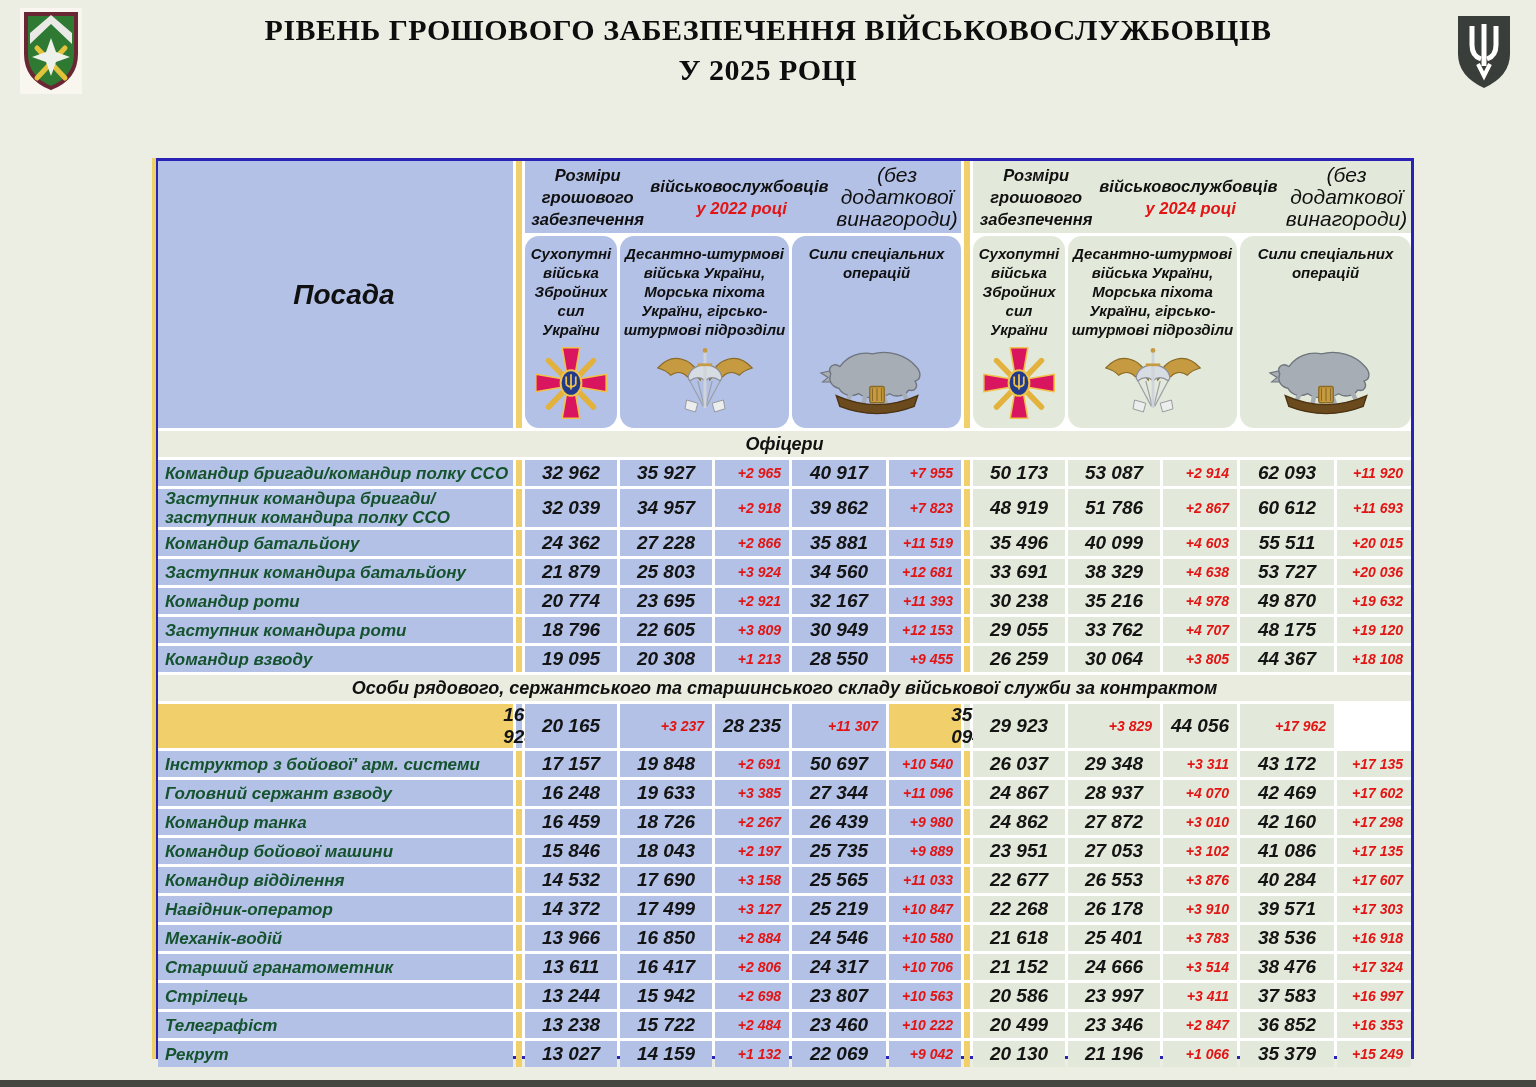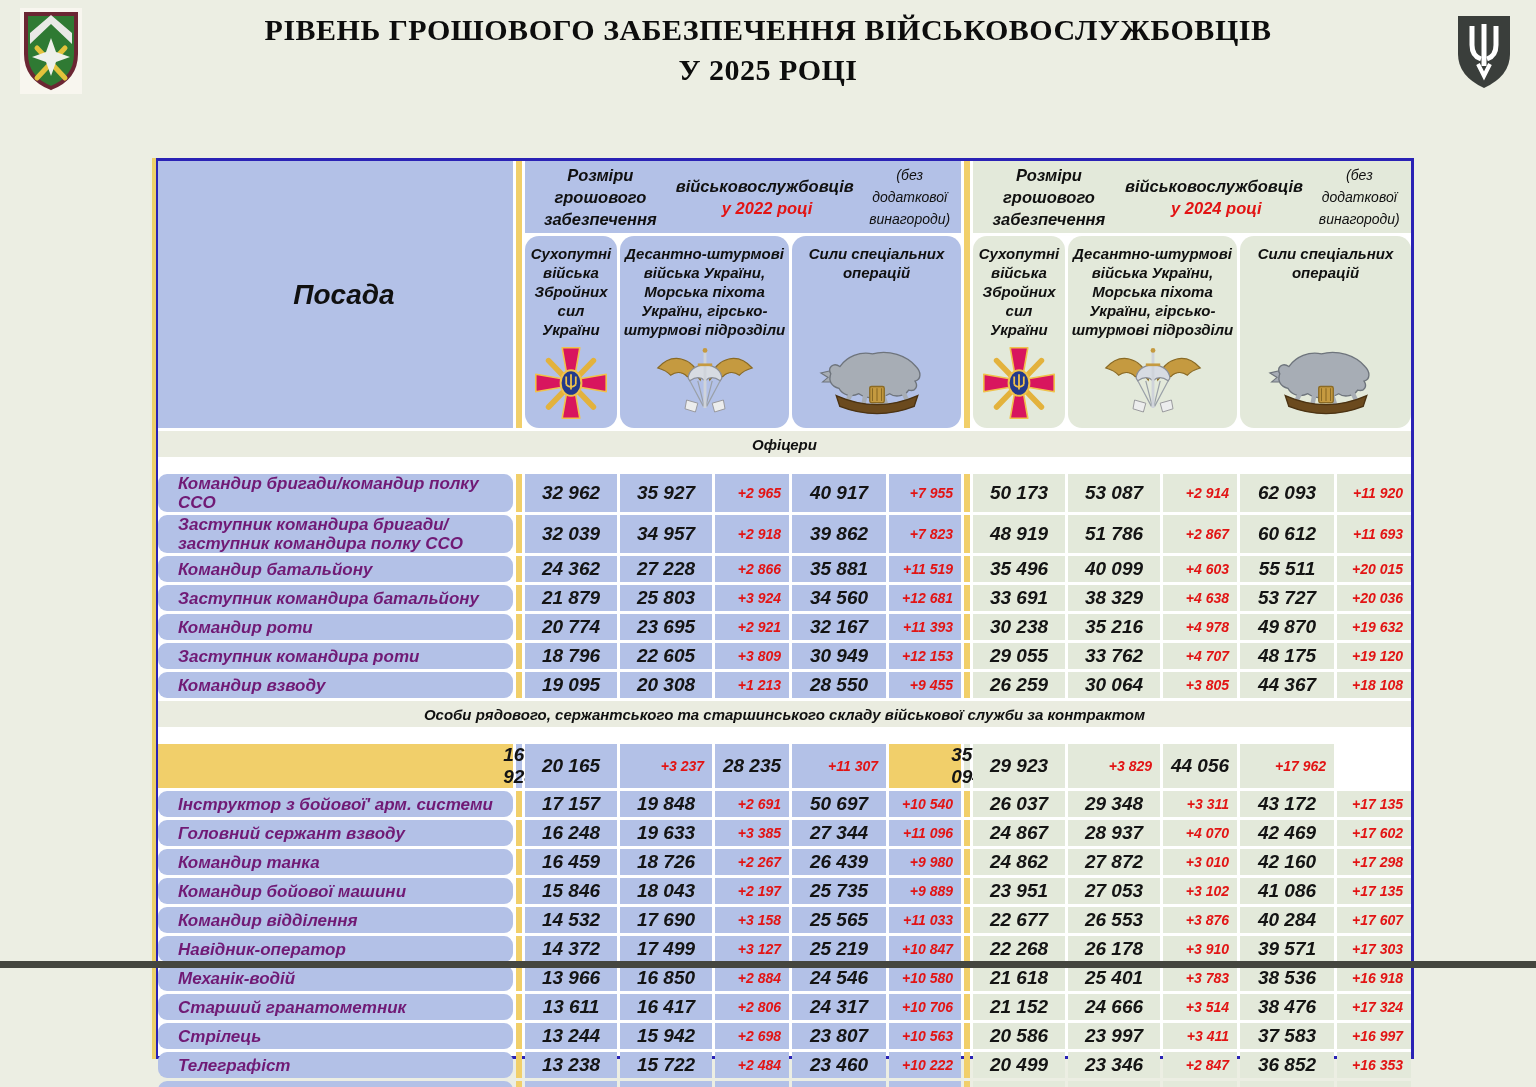--- a/index.html
+++ b/index.html
@@ -1,17 +1,17 @@
 <!DOCTYPE html>
 <html><head>
 <meta charset="utf-8">
 <style>
   html,body{margin:0;padding:0;width:1536px;height:1087px;overflow:hidden;
     background:#eceee3;font-family:"Liberation Sans",sans-serif;}
-  .stage{position:relative;width:1536px;height:968px;}
+  .stage{position:relative;width:1536px;height:1087px;}
 
   
   .top{position:absolute;left:0;top:0;width:100%;height:120px;}
   .crest-left{position:absolute;left:20px;top:8px;width:62px;height:86px;}
   .crest-right{position:absolute;right:22px;top:12px;width:60px;height:80px;}
   .title{position:absolute;left:120px;right:120px;top:10px;text-align:center;
     font-family:"Liberation Serif",serif;font-weight:bold;color:#0d0d0d;
     font-size:30px;line-height:40px;letter-spacing:.5px;}
 
   
@@ -30,35 +30,35 @@
   .b24{background:#e3e9da;}
 
   .posHdr{grid-row:1/3;grid-column:1;background:#b3c1e7;
     font-style:italic;font-weight:bold;font-size:28px;color:#101010;padding-left:17px;}
   .hdiv1{grid-row:1/3;grid-column:2;}
   .hdiv2{grid-row:1/3;grid-column:8;}
   .gt1{grid-row:1;grid-column:3/8;}
   .gt2{grid-row:1;grid-column:9/14;}
   .gt{flex-direction:row;justify-content:center;font-style:italic;font-weight:bold;
     font-size:16.5px;line-height:22px;color:#101010;text-align:center;}
-  .gt .note{font-weight:normal;font-size:14px;text-align:center;}
+  .gt .note{font-weight:normal;font-size:21px;text-align:center;}
   .gt .yr{color:#e21414;text-align:right;}
 
   .ch{flex-direction:column;justify-content:space-between;align-items:center;
     padding:8px 2px 8px;font-style:italic;font-weight:bold;font-size:15px;
     line-height:19px;text-align:center;color:#101010;border-radius:14px;}
   .chA1{grid-row:2;grid-column:3;}  .chB1{grid-row:2;grid-column:4/6;} .chC1{grid-row:2;grid-column:6/8;}
   .chA2{grid-row:2;grid-column:9;}  .chB2{grid-row:2;grid-column:10/12;} .chC2{grid-row:2;grid-column:12/14;}
 
-  .band{background:#eaece0;min-height:26px;margin-bottom:17px;display:flex;
+  .band{background:#eaece0;min-height:26px;margin-bottom:3px;display:flex;
     align-items:center;justify-content:center;font-style:italic;font-weight:bold;
-    font-size:15px;color:#101010;}
-
-  .pos{justify-content:flex-start;padding-left:20px;font-style:italic;font-weight:bold;
-    font-size:17px;line-height:19px;color:#701a75;text-align:left;border-radius:9px;}
+    font-size:18px;color:#101010;}
+
+  .pos{justify-content:flex-start;padding-left:7px;font-style:italic;font-weight:bold;
+    font-size:17px;line-height:19px;color:#14532d;text-align:left;}
   .val{font-style:italic;font-weight:bold;font-size:19px;color:#141414;}
   .del{font-style:italic;font-weight:bold;font-size:14px;color:#e21414;
     justify-content:flex-end;padding-right:8px;}
 
   .emb{flex:0 0 auto;}
   .bottom-strip{position:absolute;left:0;bottom:0;width:100%;height:7px;background:#45463f;}
 </style>
 </head>
 <body>
 

